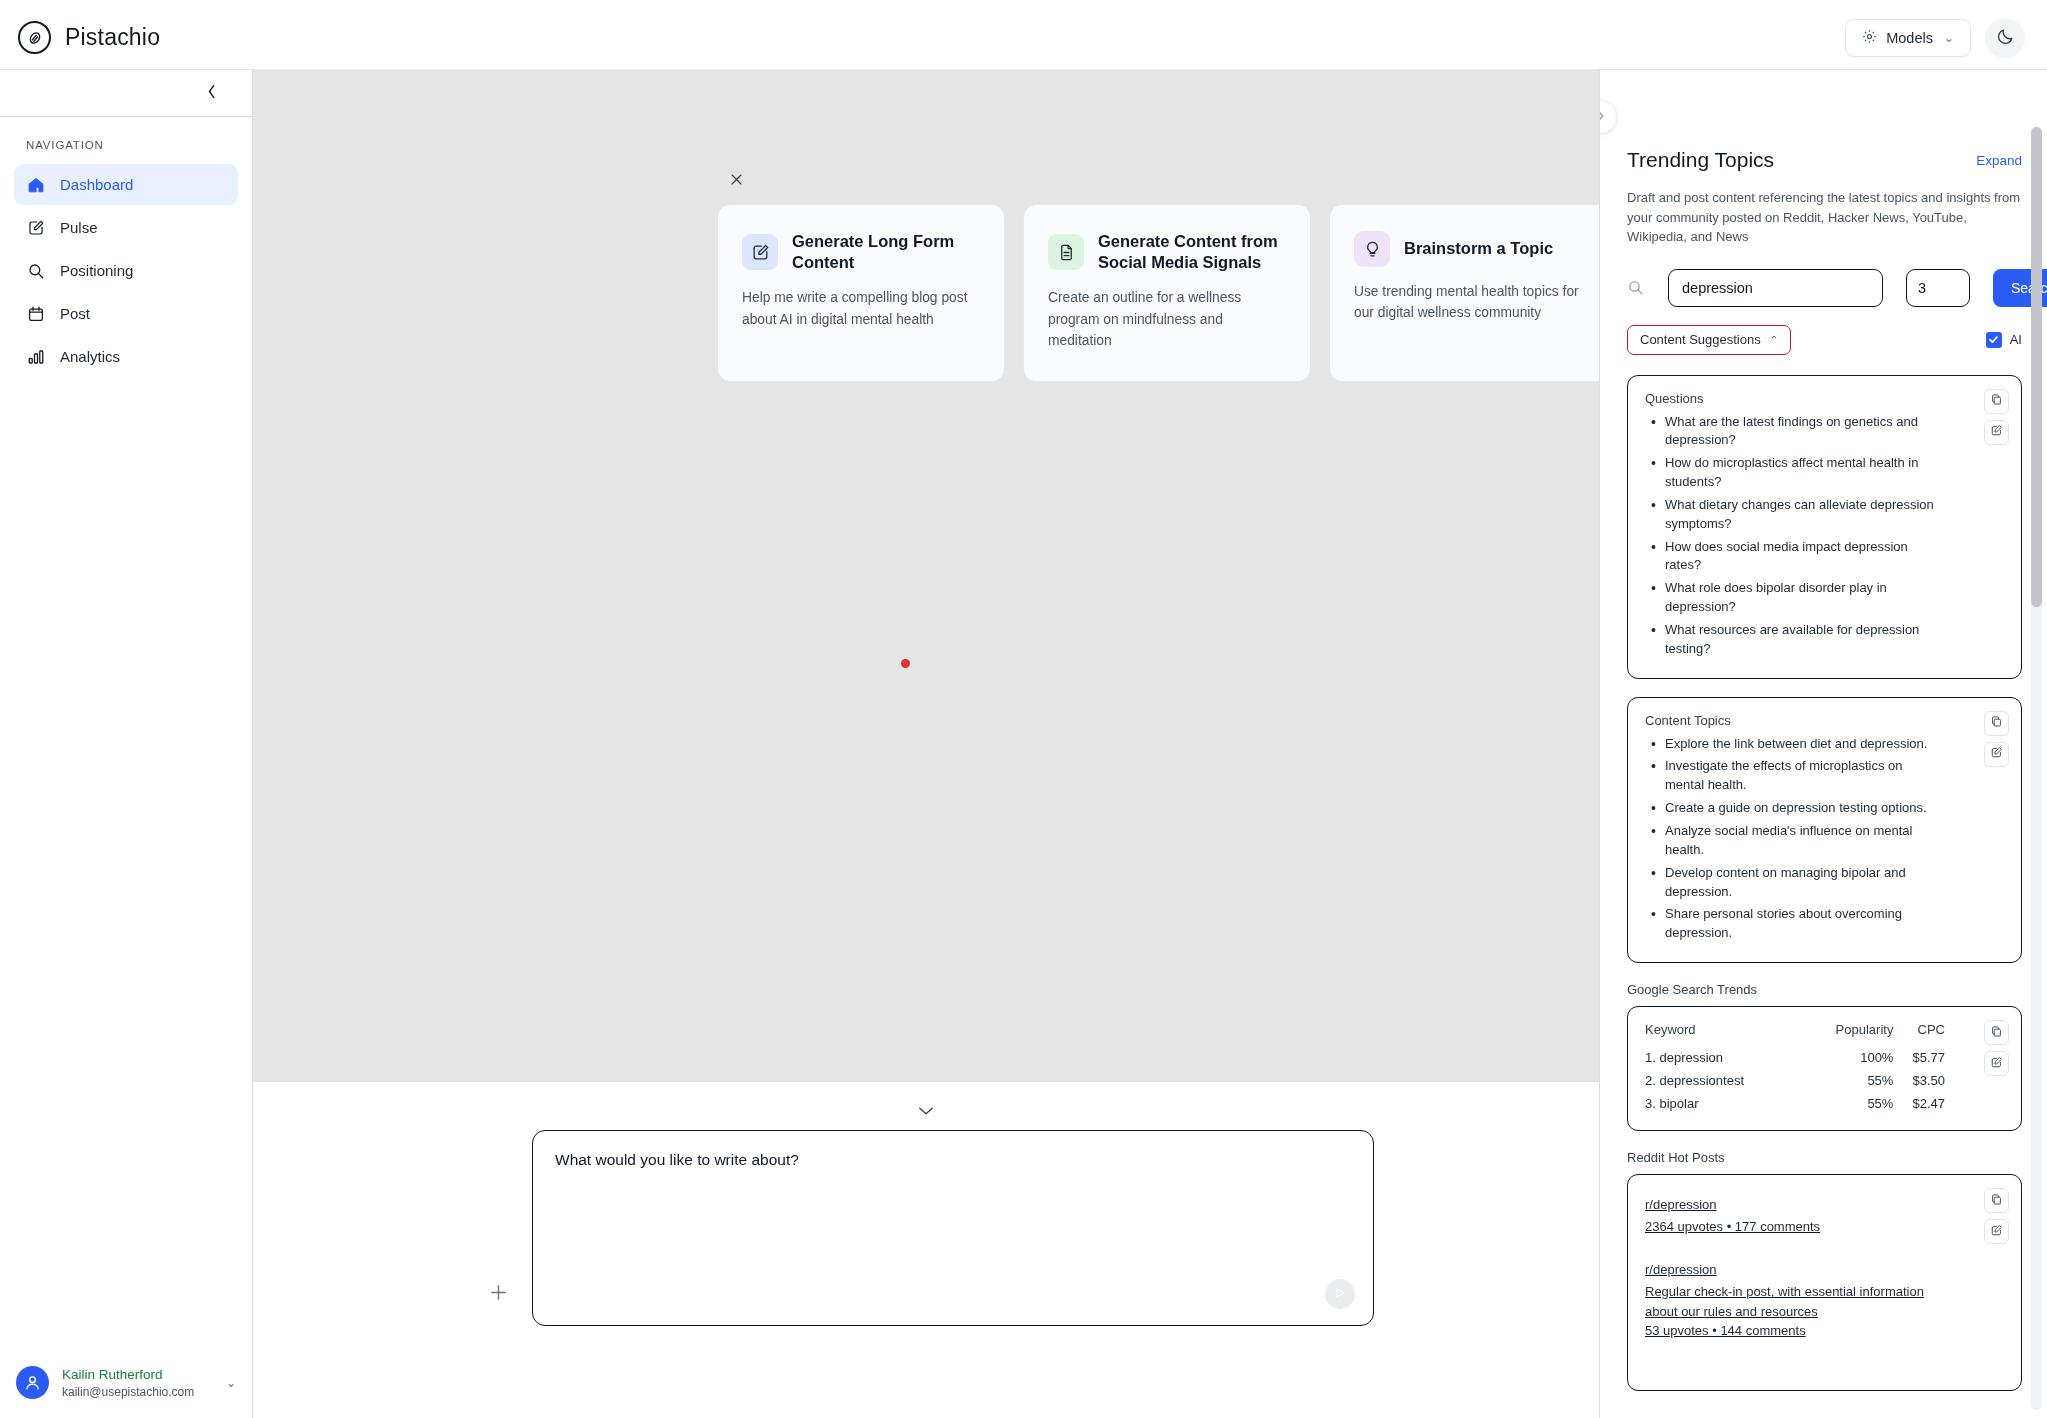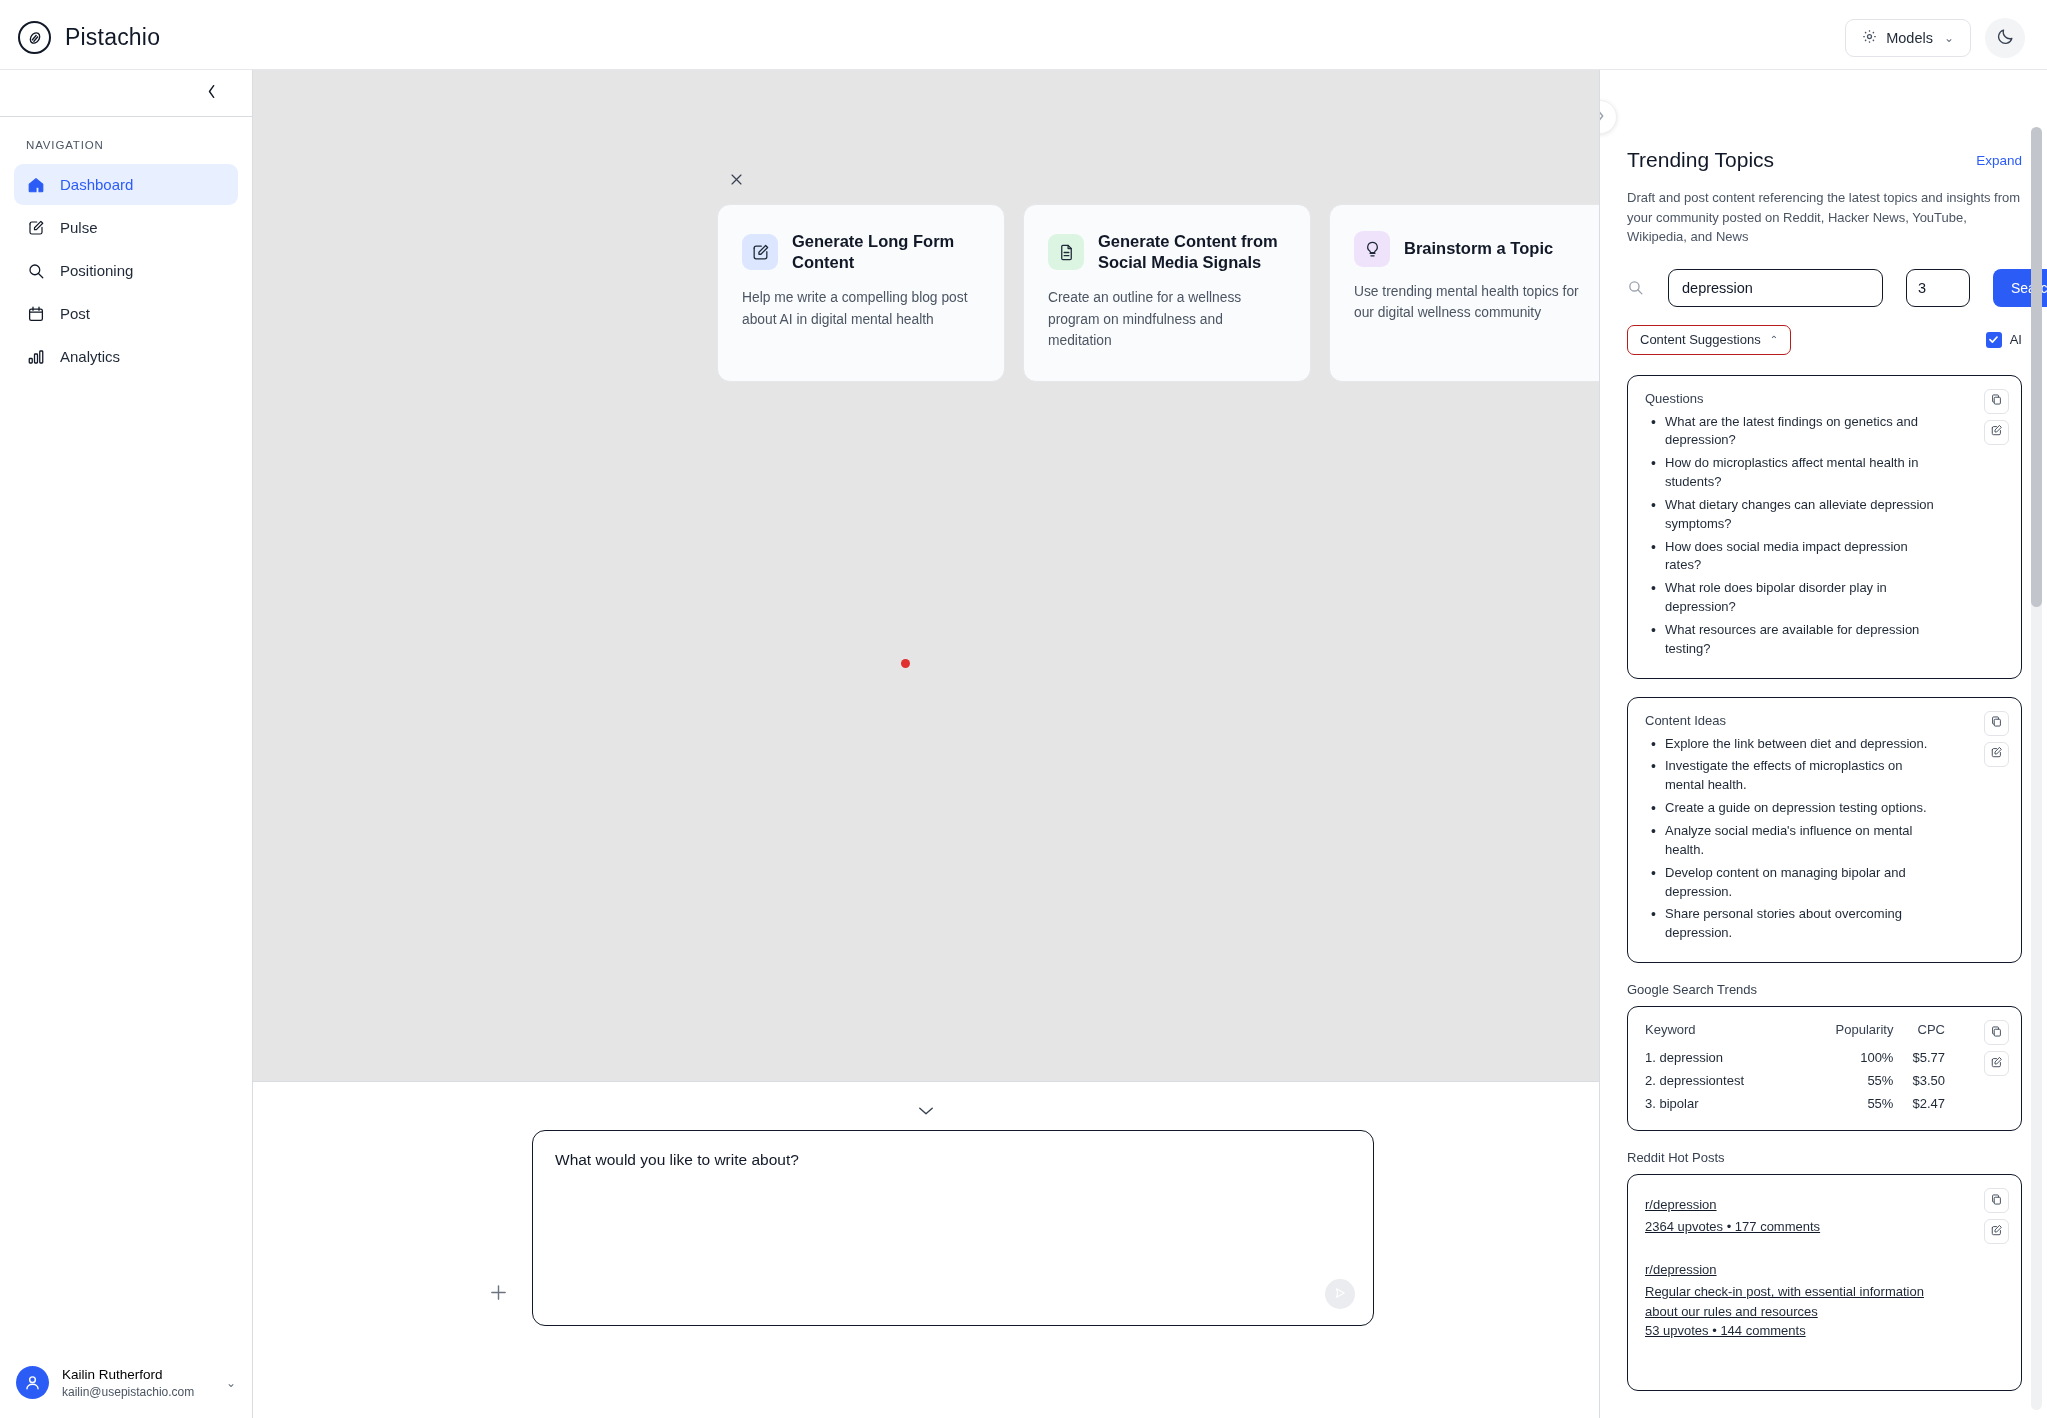--- a/index.html
+++ b/index.html
@@ -72,21 +72,21 @@
   .user-row {
     border-top: 1px solid transparent;
     display: flex; align-items: center; gap: 13px;
     padding: 14px 16px 18px 16px; cursor: pointer;
   }
   .avatar {
     width: 33px; height: 33px; border-radius: 50%; background: #2c5cf6;
     display: flex; align-items: center; justify-content: center; flex: 0 0 33px;
   }
   .user-meta { flex: 1; min-width: 0; }
-  .user-name { font-size: 13.5px; color: #000000; line-height: 1.35; }
+  .user-name { font-size: 13.5px; color: #15803d; line-height: 1.35; }
   .user-mail { font-size: 12px; color: #4b5563; line-height: 1.35; }
   .user-chev { color: #6b7280; font-size: 12px; }
 
   
   .center {
     flex: 1; min-width: 0; display: flex; flex-direction: column;
     border-right: 1px solid #d9dce1; position: relative;
   }
   .canvas {
     flex: 1; background: #e5e5e5; position: relative; min-height: 0;
@@ -525,21 +525,21 @@
                   <path d="M3.5 6A2 2 0 0 1 5.5 4H10"></path>
                   <path d="M3.5 6v8.5A2 2 0 0 0 5.5 16.5H14A2 2 0 0 0 16 14.5V10"></path>
                   <path d="M14.9 2.6 17.4 5.1 10.2 12.3H7.7V9.8z"></path>
                 </svg>
               </span>
             </button>
           </div>
         </div>
 
         <div class="panel-card" style="margin-top:18px">
-          <div class="pc-title">Content Ideas</div>
+          <div class="pc-title">Content Topics</div>
           <ul class="pc-list">
             <li>Explore the link between diet and depression.</li>
             <li>Investigate the effects of microplastics on mental health.</li>
             <li>Create a guide on depression testing options.</li>
             <li>Analyze social media's influence on mental health.</li>
             <li>Develop content on managing bipolar and depression.</li>
             <li>Share personal stories about overcoming depression.</li>
           </ul>
           <div class="card-actions">
             <button class="act-btn">

